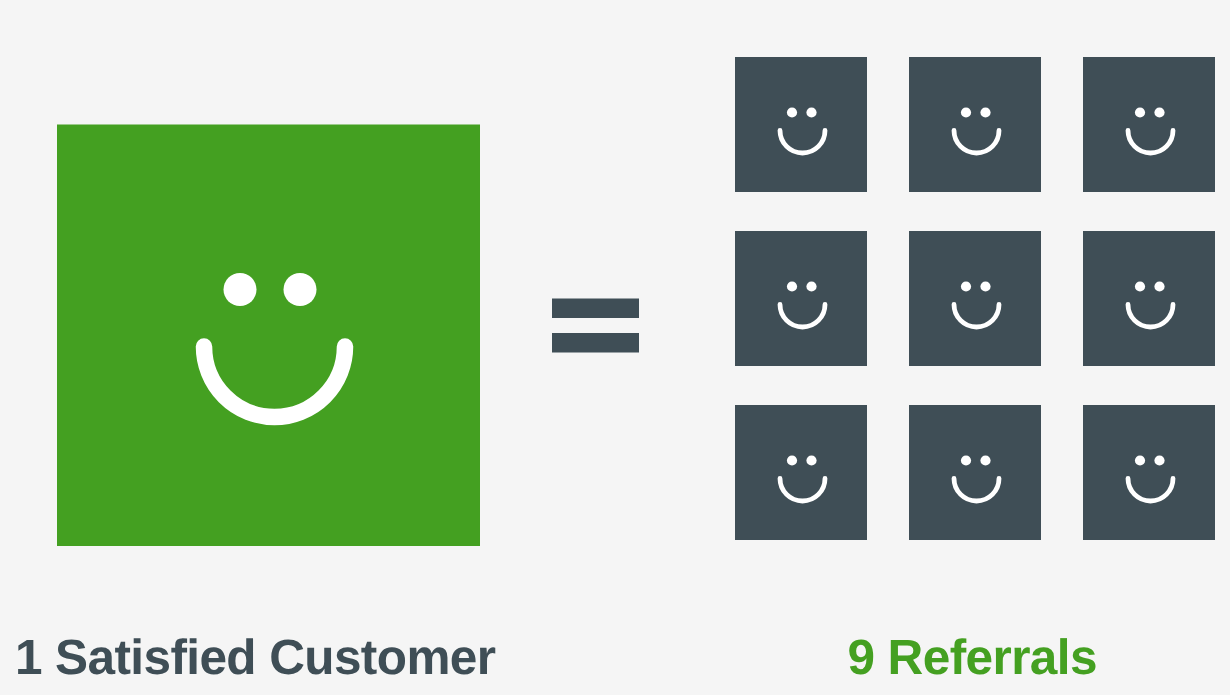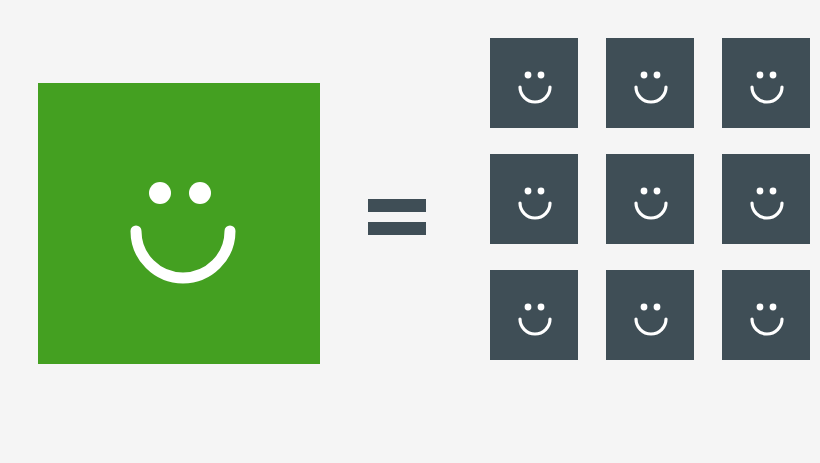--- a/index.html
+++ b/index.html
@@ -192,15 +192,17 @@
     <div class="referral-tile">
       <svg viewBox="0 0 88 90" xmlns="http://www.w3.org/2000/svg">
         <circle cx="38" cy="37" r="3.4" fill="#ffffff"></circle>
         <circle cx="51" cy="37" r="3.4" fill="#ffffff"></circle>
         <path d="M 30 49 A 15 15 0 0 0 60 49" stroke="#ffffff" stroke-width="3.2" fill="none" stroke-linecap="round"></path>
       </svg>
     </div>
 
   </div>
 
-
+  <div class="caption caption-left">1 Satisfied Customer</div>
+
+  <div class="caption caption-right">9 Referrals</div>
 
 </div>
 
 </body></html>

